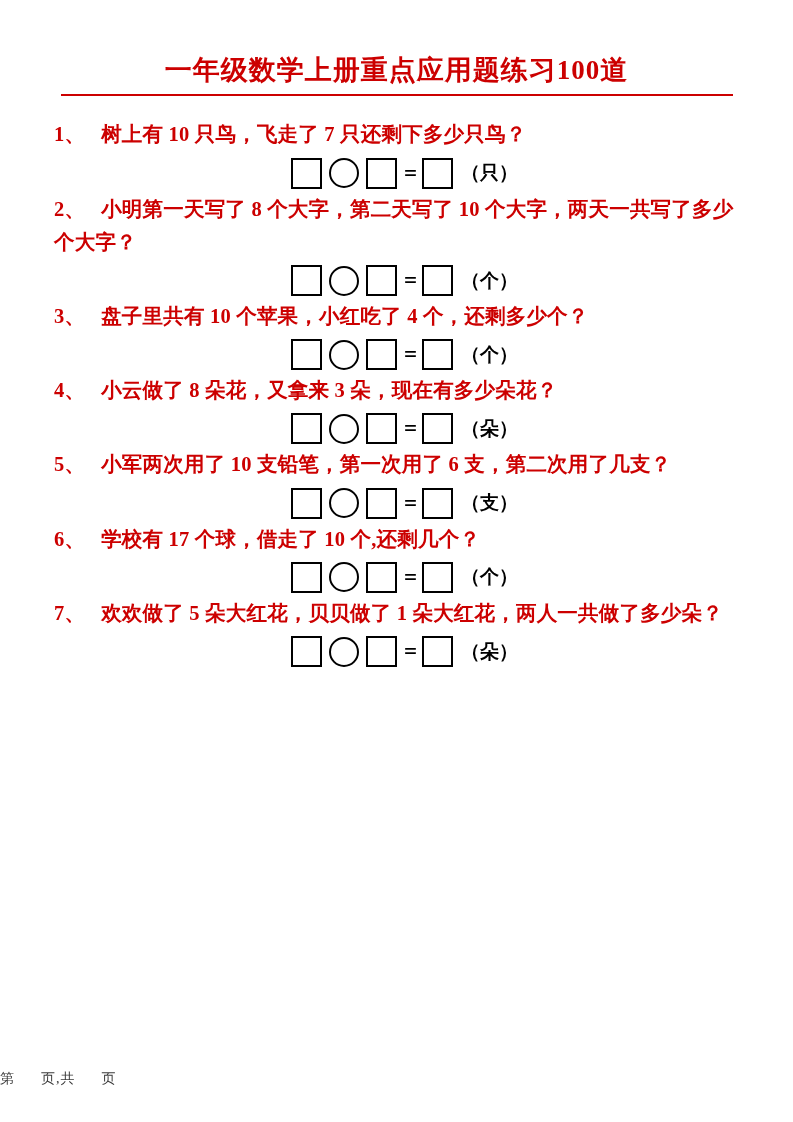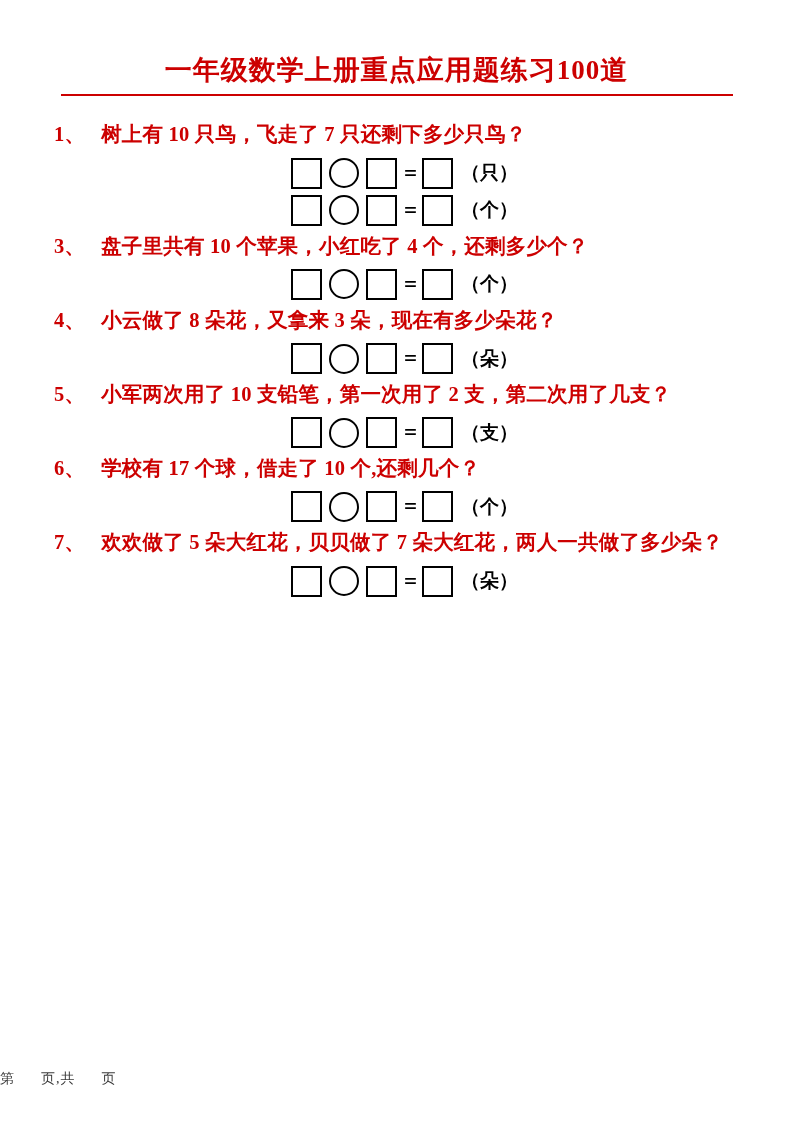--- a/index.html
+++ b/index.html
@@ -132,20 +132,23 @@
         <span class="ans-box"></span>
         <span class="ans-circle"></span>
         <span class="ans-box"></span>
         <span class="ans-eq">=</span>
         <span class="ans-box"></span>
         <span class="ans-unit">（只）</span>
       </div>
     </div>
 
     <div class="problem">
+      <div class="q-text">
+        <span>2、</span><span class="q-gap"></span><span>小明第一天写了 8 个大字，第二天写了 10 个大字，两天一共写了多少个大字？</span>
+      </div>
       <div class="answer-row">
         <span class="ans-box"></span>
         <span class="ans-circle"></span>
         <span class="ans-box"></span>
         <span class="ans-eq">=</span>
         <span class="ans-box"></span>
         <span class="ans-unit">（个）</span>
       </div>
     </div>
 
@@ -172,21 +175,21 @@
         <span class="ans-circle"></span>
         <span class="ans-box"></span>
         <span class="ans-eq">=</span>
         <span class="ans-box"></span>
         <span class="ans-unit">（朵）</span>
       </div>
     </div>
 
     <div class="problem">
       <div class="q-text">
-        <span>5、</span><span class="q-gap"></span><span>小军两次用了 10 支铅笔，第一次用了 2 支，第二次用了几支？</span>
+        <span>5、</span><span class="q-gap"></span><span>小军两次用了 10 支铅笔，第一次用了 6 支，第二次用了几支？</span>
       </div>
       <div class="answer-row">
         <span class="ans-box"></span>
         <span class="ans-circle"></span>
         <span class="ans-box"></span>
         <span class="ans-eq">=</span>
         <span class="ans-box"></span>
         <span class="ans-unit">（支）</span>
       </div>
     </div>
@@ -200,21 +203,21 @@
         <span class="ans-circle"></span>
         <span class="ans-box"></span>
         <span class="ans-eq">=</span>
         <span class="ans-box"></span>
         <span class="ans-unit">（个）</span>
       </div>
     </div>
 
     <div class="problem">
       <div class="q-text">
-        <span>7、</span><span class="q-gap"></span><span>欢欢做了 5 朵大红花，贝贝做了 7 朵大红花，两人一共做了多少朵？</span>
+        <span>7、</span><span class="q-gap"></span><span>欢欢做了 5 朵大红花，贝贝做了 1 朵大红花，两人一共做了多少朵？</span>
       </div>
       <div class="answer-row">
         <span class="ans-box"></span>
         <span class="ans-circle"></span>
         <span class="ans-box"></span>
         <span class="ans-eq">=</span>
         <span class="ans-box"></span>
         <span class="ans-unit">（朵）</span>
       </div>
     </div>

